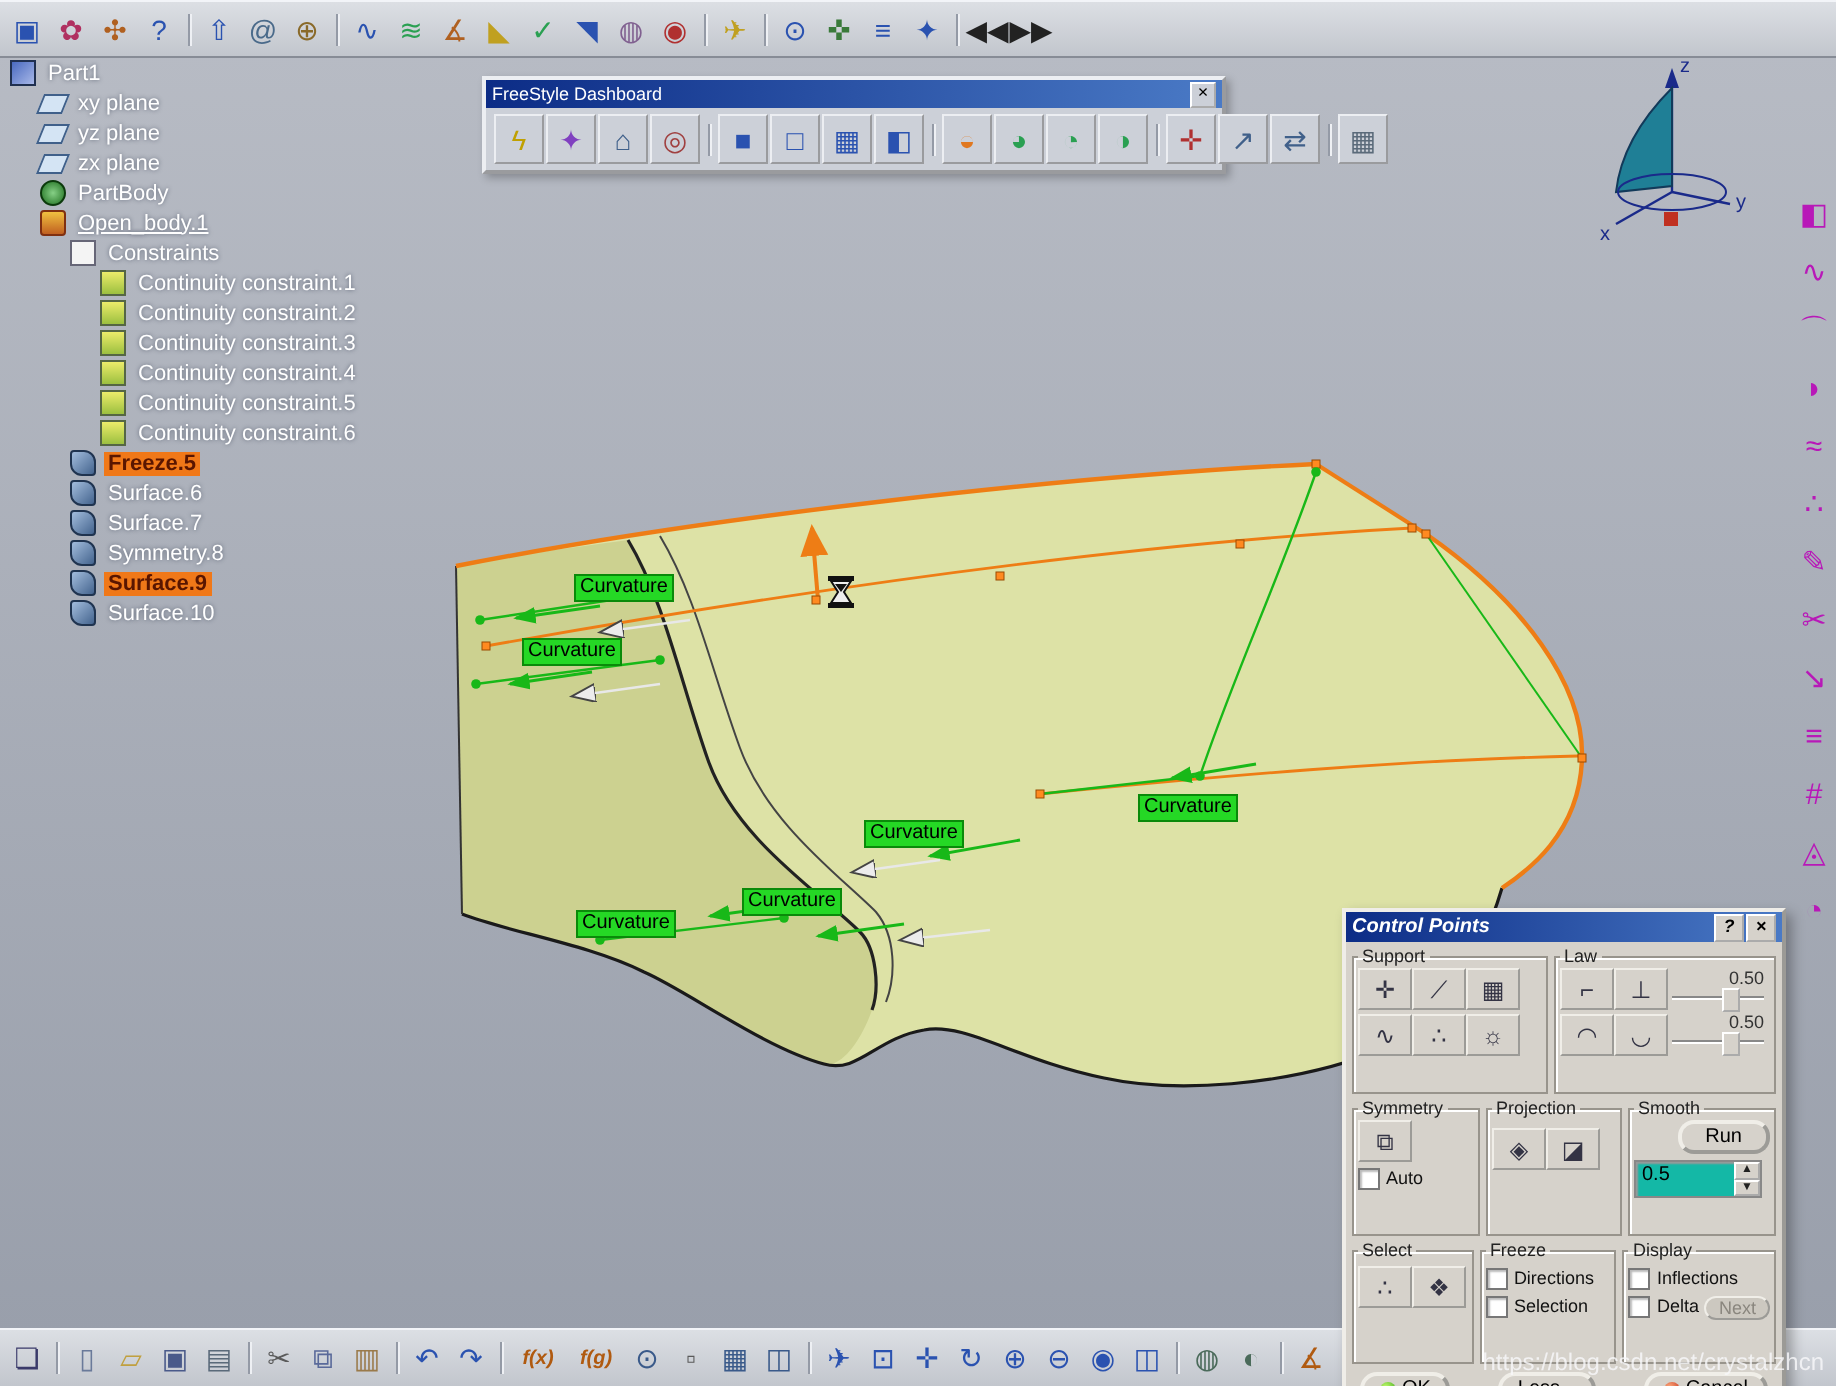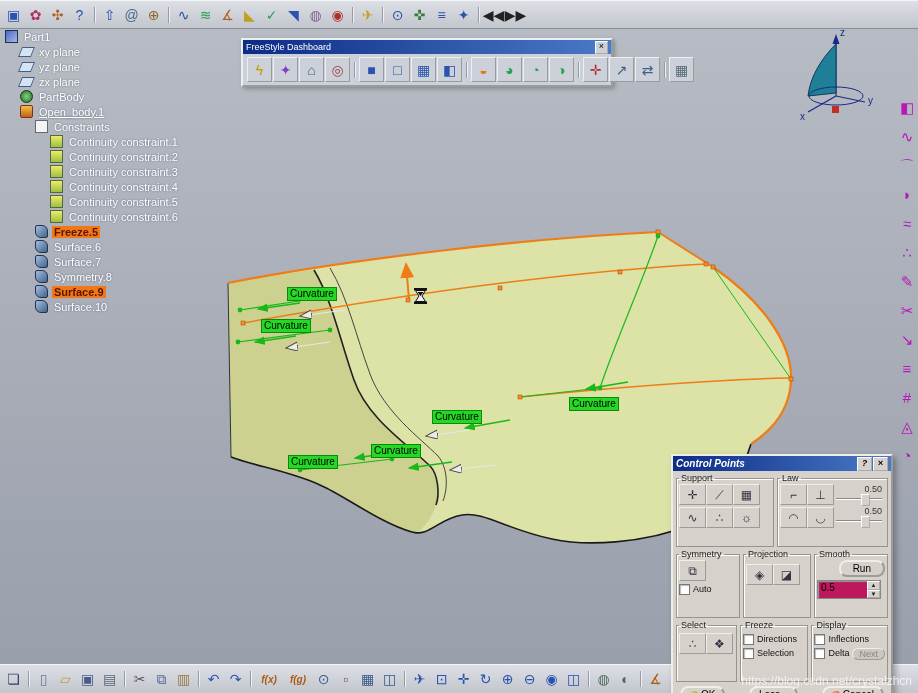--- a/index.html
+++ b/index.html
@@ -77,21 +77,21 @@
   .slider::before{content:"";position:absolute;left:0;right:0;top:4px;
     border-top:1px solid #888;border-bottom:1px solid #fff;}
   .slider .thumb{position:absolute;left:55%;top:0;width:7px;height:10px;background:#d6d2cb;
     border:1px outset #fff;}
   .chk-row{display:flex;margin:3px 0;font-size:9px;color:#111;}
   .chk{width:9px;height:9px;background:#fff;border:1px solid #777;
     box-shadow:inset 1px 1px 1px #bbb;display:inline-block;margin-right:3px;flex:0 0 auto;}
   .run-btn{border:2px outset #f0eee8;background:#d6d2cb;border-radius:8px;font-size:10px;
     padding:1px 12px;font-family:inherit;}
   .spin-box{display:flex;border:1px solid #888;box-shadow:inset 1px 1px 1px #999;
-    background:#be185d;width:62px;height:17px;margin-top:3px;}
+    background:#14b8a6;width:62px;height:17px;margin-top:3px;}
   .spin-val{flex:1;font-size:10px;padding:1px 3px;color:#000;}
   .spin-btns{display:flex;flex-direction:column;width:13px;}
   .spin-btn{flex:1;background:#d6d2cb;border:1px outset #fff;font-size:6px;line-height:6px;
     text-align:center;color:#222;}
   .dlg-actions{display:flex;justify-content:space-between;padding:2px 4px 3px;text-decoration:underline;}
   .cat-btn{display:flex;align-items:center;gap:3px;border:2px outset #f0eee8;background:#d6d2cb;
     border-radius:9px;padding:1px 8px;font-size:10px;font-family:inherit;}
   .dot{width:8px;height:8px;border-radius:50%;flex:0 0 auto;}
   .dot.green{background:radial-gradient(circle at 35% 35%,#c8ff70,#2a9a10);}
   .dot.red{background:radial-gradient(circle at 35% 35%,#ffb080,#c02010);}

